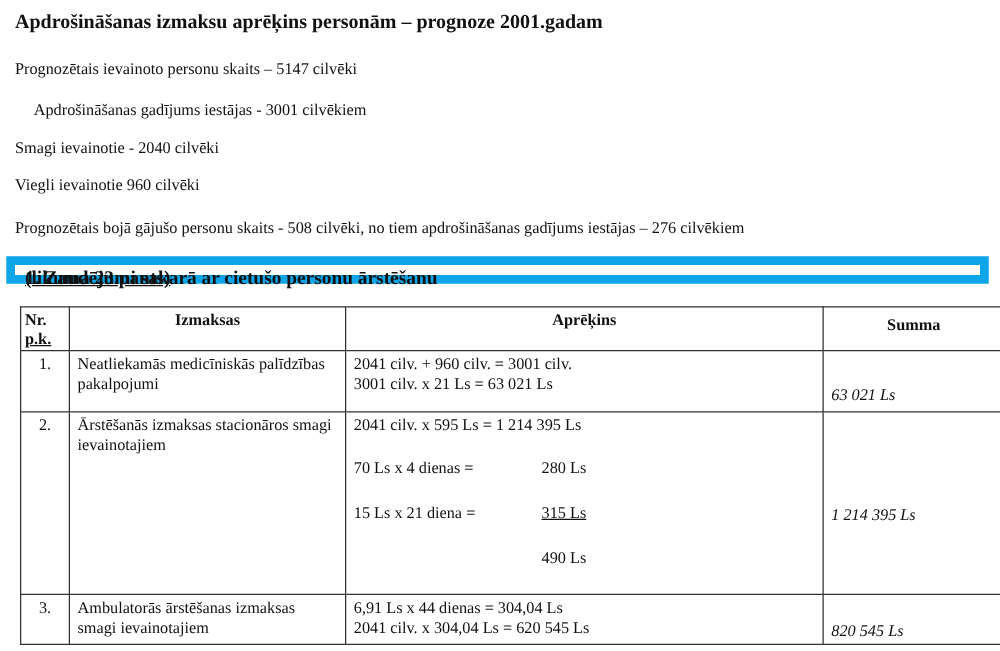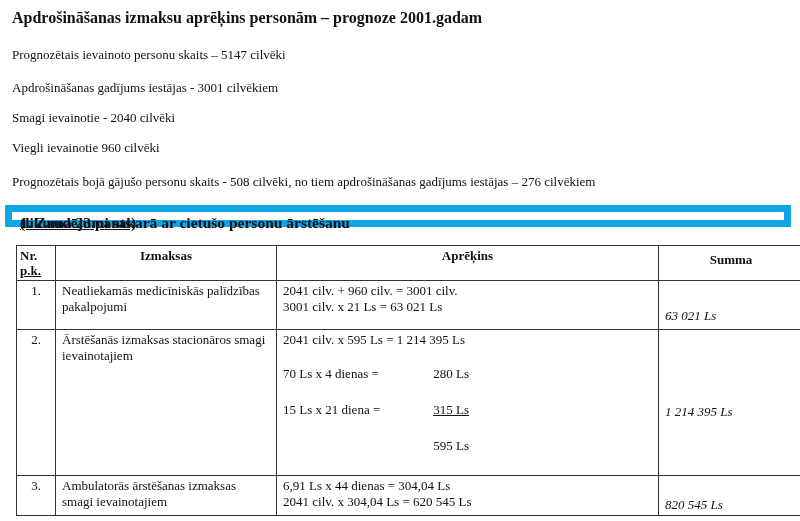--- a/index.html
+++ b/index.html
@@ -24,21 +24,21 @@
   .calc-grid { display:grid; grid-template-columns:110px 56px; white-space:nowrap;gap:20px; }
   .calc-grid .r { text-align:right; }
   .u { text-decoration:underline; }
 </style>
 </head>
 <body>
 
 <div class="title">Apdrošināšanas izmaksu aprēķins personām – prognoze 2001.gadam</div>
 
 <div class="line" style="top:47px;">Prognozētais ievainoto personu skaits – 5147 cilvēki</div>
-<div class="line" style="top:80px;">Apdrošināšanas gadījums iestājas  - 3001 cilvēkiem</div>
+<div class="line" style="top:80px;margin-left:15px;">Apdrošināšanas gadījums iestājas  - 3001 cilvēkiem</div>
 <div class="line" style="top:110px;">Smagi ievainotie  - 2040 cilvēki</div>
 <div class="line" style="top:140px;">Viegli ievainotie 960 cilvēki</div>
 <div class="line" style="top:174px;">Prognozētais bojā gājušo personu skaits -  508  cilvēki, no tiem apdrošināšanas gadījums iestājas – 276 cilvēkiem</div>
 
 <div class="section">
   <span>
       <span>1. Zaudējumi sakarā ar cietušo personu ārstēšanu </span>
       <span class="ul">(likuma 23.pants)</span>
     </span>
 </div>
@@ -76,21 +76,21 @@
       <td>Ārstēšanās izmaksas stacionāros smagi ievainotajiem</td>
       <td>
         <div class="calc-line">2041 cilv. x 595 Ls = 1 214 395 Ls</div>
         <div class="gap"></div>
         <div class="calc-grid">
           <div>70 Ls x 4 dienas =</div>
           <div class="r">280 Ls</div>
           <div>15 Ls x 21 diena =</div>
           <div class="r u">315 Ls</div>
           <div></div>
-          <div class="r">595 Ls</div>
+          <div class="r">490 Ls</div>
         </div>
       </td>
       <td class="sum" style="padding-bottom:55px;">1 214 395 Ls</td>
     </tr>
     <tr style="height:40px;">
       <td class="num">3.</td>
       <td>Ambulatorās ārstēšanas izmaksas smagi ievainotajiem</td>
       <td>
         <div class="calc-line">6,91 Ls x 44 dienas = 304,04 Ls</div>
         <div class="calc-line">2041 cilv. x 304,04 Ls = 620 545  Ls</div>

